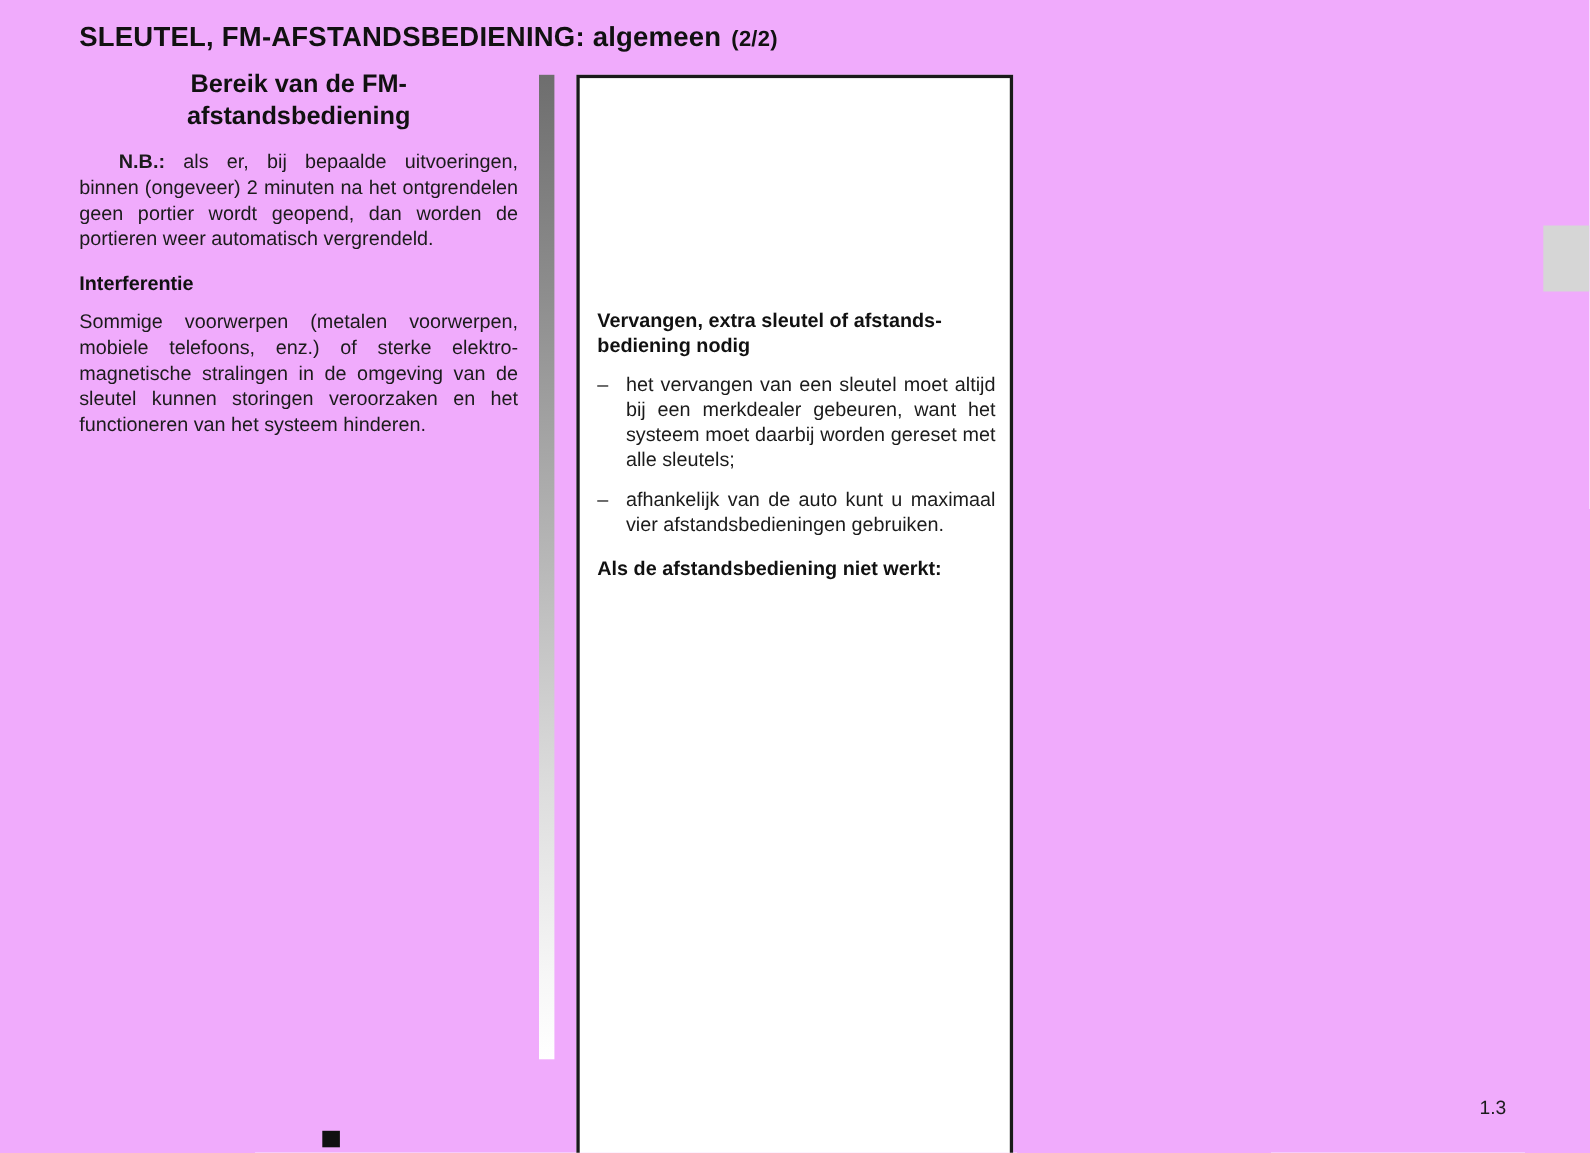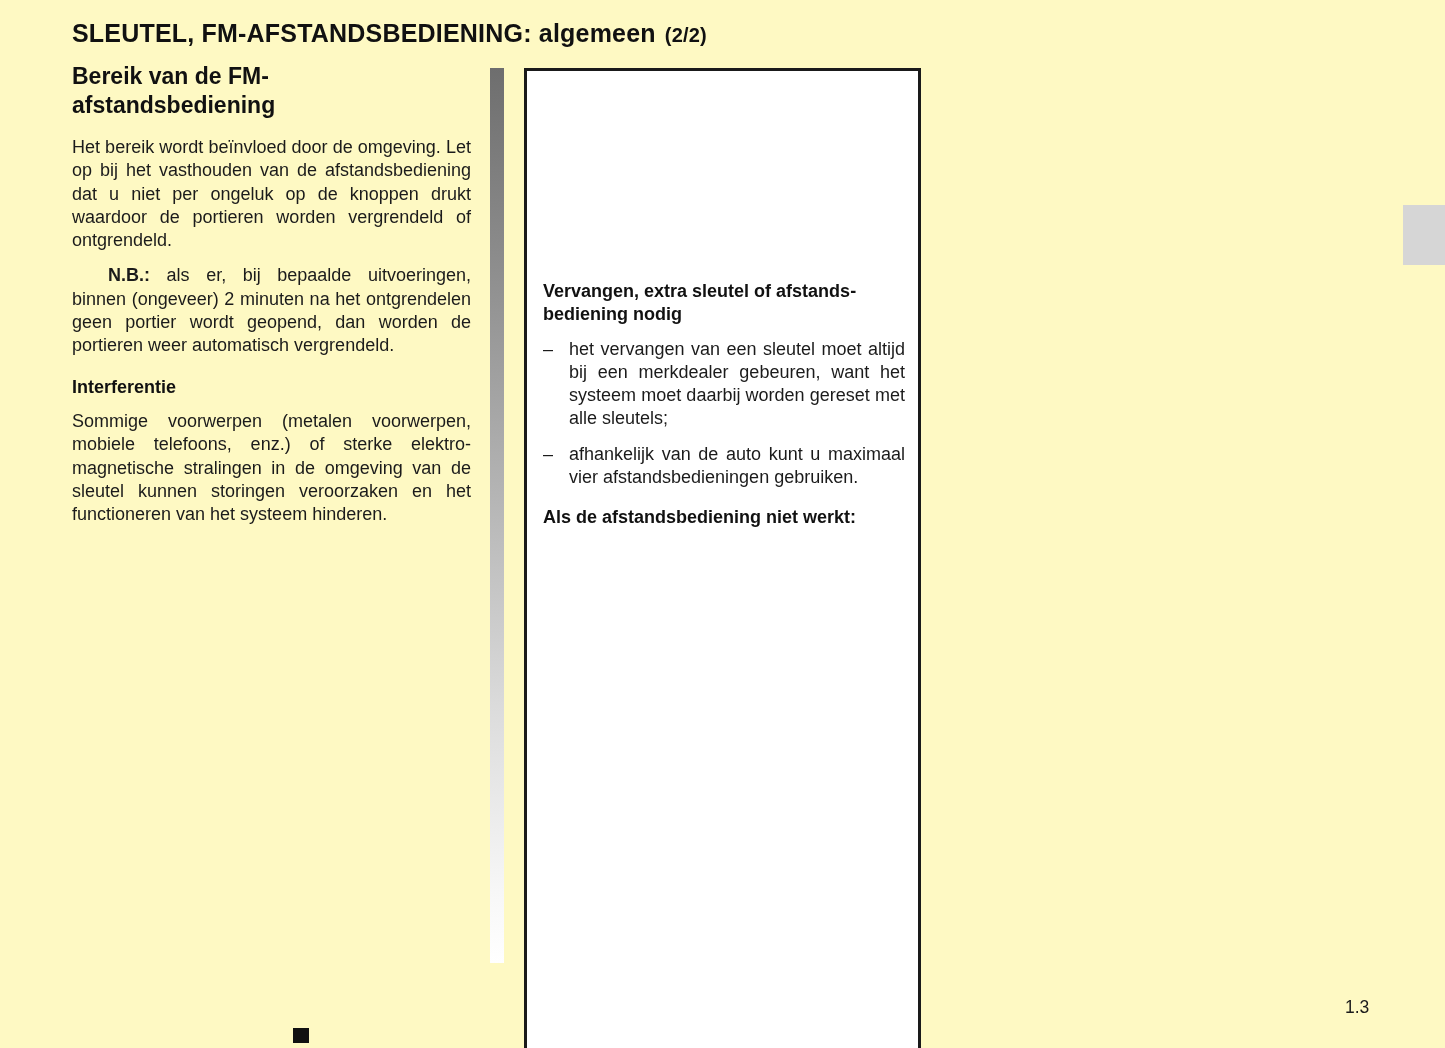--- a/index.html
+++ b/index.html
@@ -5,21 +5,21 @@
   * { margin: 0; padding: 0; box-sizing: border-box; }
   html, body { background: #ffffff; }
   body {
     width: 1445px;
     height: 1048px;
     position: relative;
     overflow: hidden;
     font-family: "Liberation Sans", sans-serif;
     color: #1b1b1b;
   }
-  .page { position: absolute; inset: 0; background: #fef9c3; }
+  .page { position: absolute; inset: 0; background: #f0abfc; }
 
   
   .page-title {
     position: absolute;
     left: 72px;
     top: 13px;
     font-weight: bold;
     color: #111;
     white-space: nowrap;
     letter-spacing: 0.2px;
@@ -33,21 +33,21 @@
     left: 72px;
     top: 62px;
     width: 399px;
     font-size: 18px;
     line-height: 23.3px;
     text-align: justify;
   }
   .left-col h2 {
     font-size: 23px;
     line-height: 28.5px;
-    text-align: left;
+    text-align: center;
     color: #111;
     margin-bottom: 17px;
   }
   .left-col p { margin-bottom: 12px; hyphens: manual; -webkit-hyphens: manual; }
   .left-col h3 {
     font-size: 18px;
     text-align: left;
     margin-top: 18px;
     margin-bottom: 11px;
     color: #111;
@@ -124,21 +124,20 @@
 </head>
 <body>
 
 <div class="page">
 
   <h1 class="page-title"><span class="main">SLEUTEL, FM-AFSTANDSBEDIENING: algemeen</span>
     <span class="suffix">(2/2)</span></h1>
 
   <div class="left-col">
     <h2>Bereik van de FM-afstandsbediening</h2>
-    <p>Het bereik wordt beïnvloed door de omge­ving. Let op bij het vasthouden van de af­standsbediening dat u niet per ongeluk op de knoppen drukt waardoor de portieren worden vergrendeld of ontgrendeld.</p>
     <p><span class="nb-label">N.B.:</span><span> als er, bij bepaalde uitvoeringen, binnen (ongeveer) 2 minuten na het ont­grendelen geen portier wordt geopend, dan worden de portieren weer automatisch ver­grendeld.</span></p>
     <h3>Interferentie</h3>
     <p>Sommige voorwerpen (metalen voorwerpen, mobiele telefoons, enz.) of sterke elektro­magnetische stralingen in de omgeving van de sleutel kunnen storingen veroorzaken en het functioneren van het systeem hinderen.</p>
   </div>
 
   <div class="divider-bar"></div>
 
   <div class="info-box">
     <h3>Vervangen, extra sleutel of afstands­bediening nodig</h3>
 

